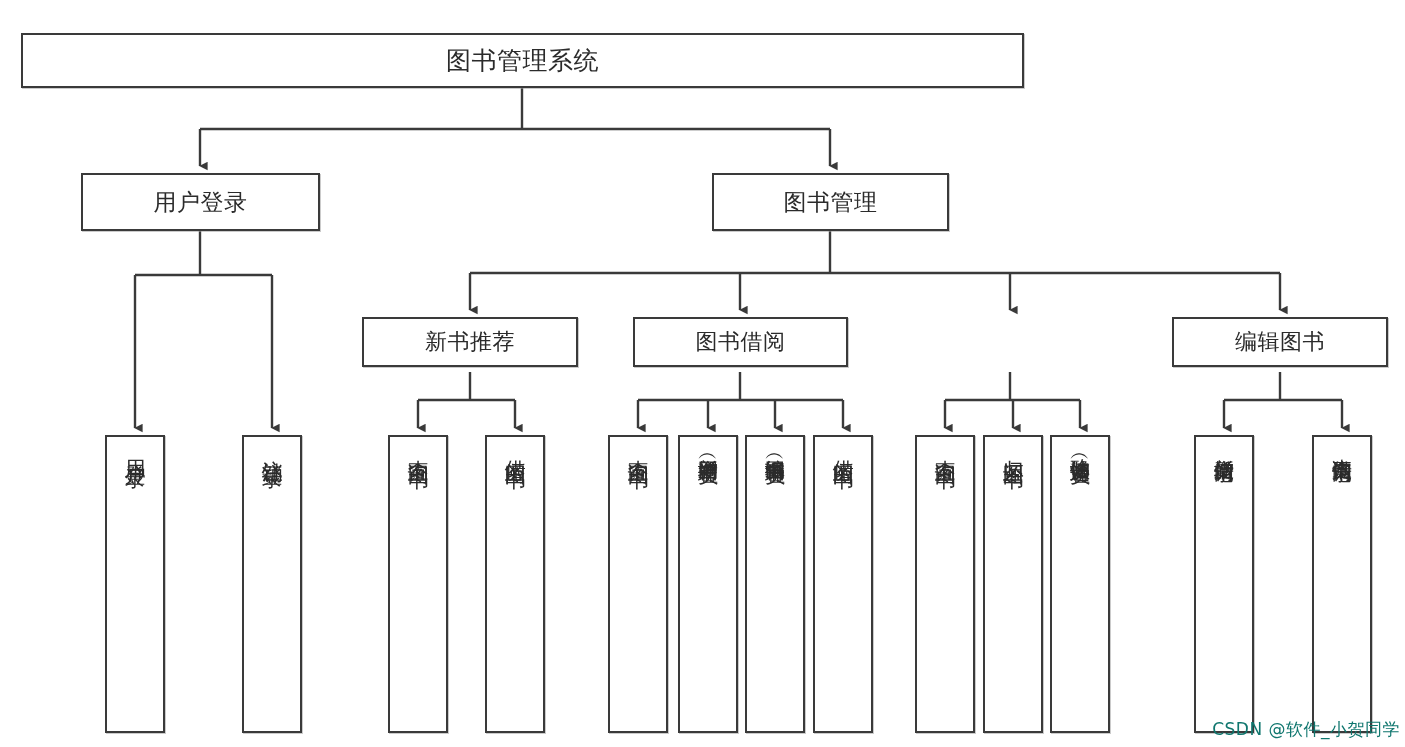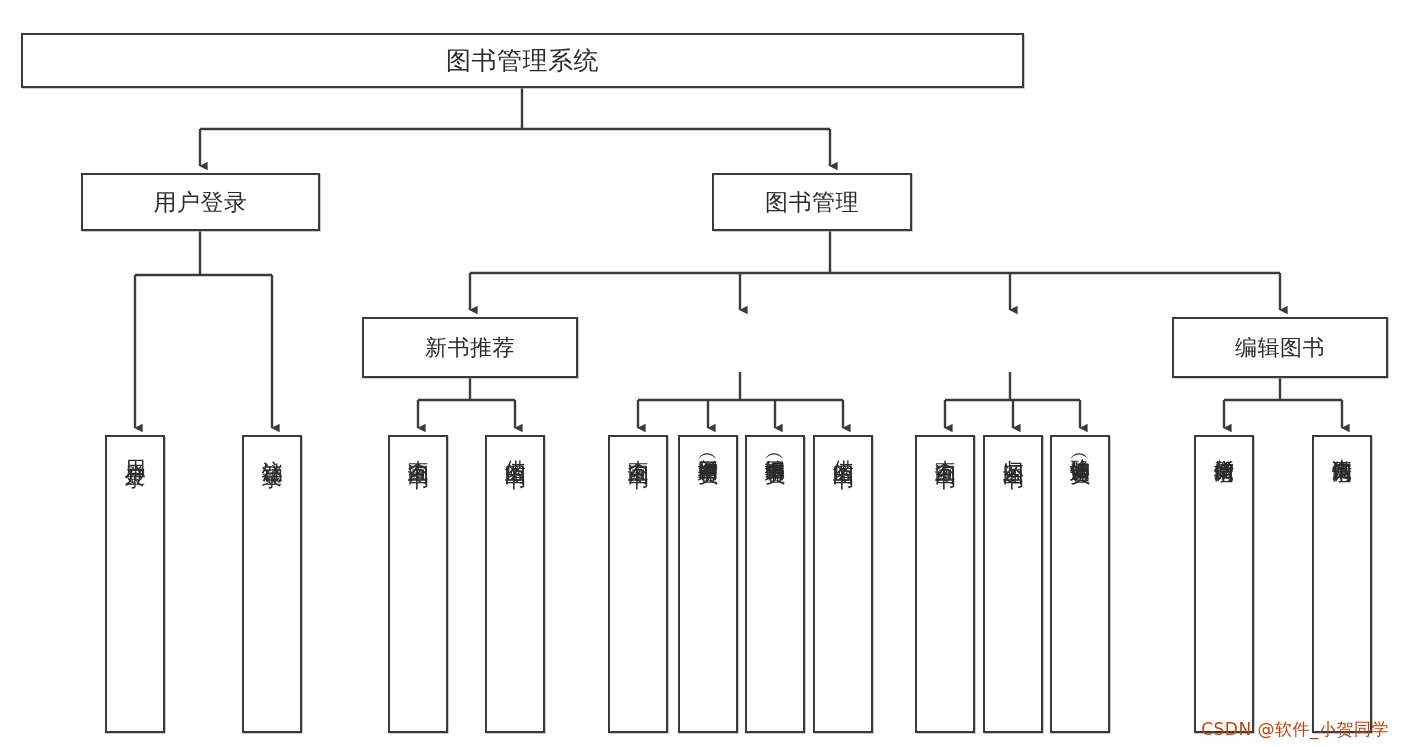--- a/index.html
+++ b/index.html
@@ -53,26 +53,26 @@
     margin-top: 20px;
   }
   .node.root .node-label { font-size: 25px; }
 
   
   .node.lvl1 {
     height: 58px;
   }
   .node.lvl1 .node-label { font-size: 23px; }
   .node.n-user-login  { left: 81px;  top: 173px; width: 239px; }
-  .node.n-book-manage { left: 712px; top: 173px; width: 200px; }
+  .node.n-book-manage { left: 712px; top: 173px; width: 237px; }
 
   
   .node.lvl2 {
     top: 317px;
-    height: 61px;
+    height: 50px;
   }
   .node.lvl2 .node-label { font-size: 22px; }
   .node.n-new-rec    { left: 362px;  width: 216px; }
   .node.n-borrow     { left: 633px;  width: 215px; }
   .node.n-current    { left: 902px;  width: 216px; }
   .node.n-records    { left: 1172px; width: 216px; }
 
   
   .node.leaf {
     top: 435px;
@@ -102,24 +102,24 @@
   .leaf-7 { left: 745px; }
   .leaf-8 { left: 813px; }
   .leaf-9 { left: 915px; }
   .leaf-10 { left: 983px; }
   .leaf-11 { left: 1050px; }
   .leaf-12 { left: 1194px; }
   .leaf-13 { left: 1312px; }
 
   #watermark {
     position: absolute;
-    right: 16px;
+    right: 5px;
     bottom: 6px;
     font-size: 17px;
-    color: #c2410c;
+    color: #0f766e;
     letter-spacing: 0.5px;
     white-space: nowrap;
   }
 </style>
 </head>
 <body>
 
 <div id="diagram-root">
 
   <svg id="edges-layer" viewBox="0 0 1405 747" width="1405" height="747" xmlns="http://www.w3.org/2000/svg">
@@ -179,20 +179,23 @@
   <div class="node lvl1 n-user-login">
     <span class="node-label">用户登录</span>
   </div>
   <div class="node lvl1 n-book-manage">
     <span class="node-label">图书管理</span>
   </div>
 
   <div class="node lvl2 n-new-rec">
     <span class="node-label">新书推荐</span>
   </div>
+  <div class="node lvl2 n-borrow">
+    <span class="node-label">图书借阅</span>
+  </div>
   <div class="node lvl2 n-records">
     <span class="node-label">编辑图书</span>
   </div>
 
   <div class="node leaf leaf-1">
     <span class="node-label">用户登录</span>
   </div>
   <div class="node leaf leaf-2">
     <span class="node-label">注销登录</span>
   </div>

